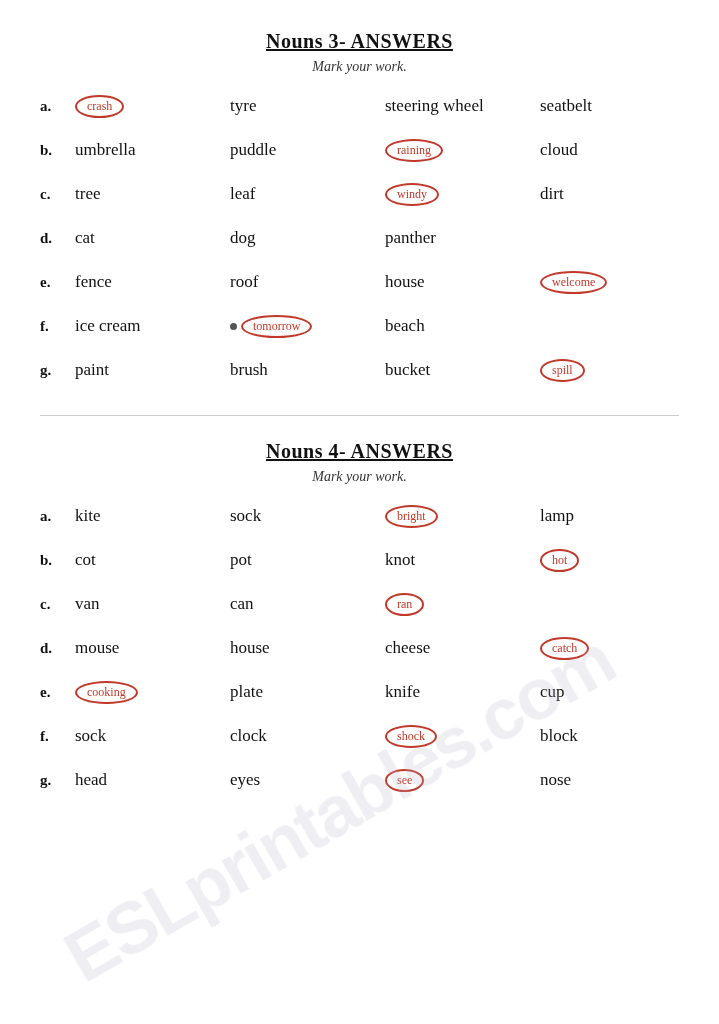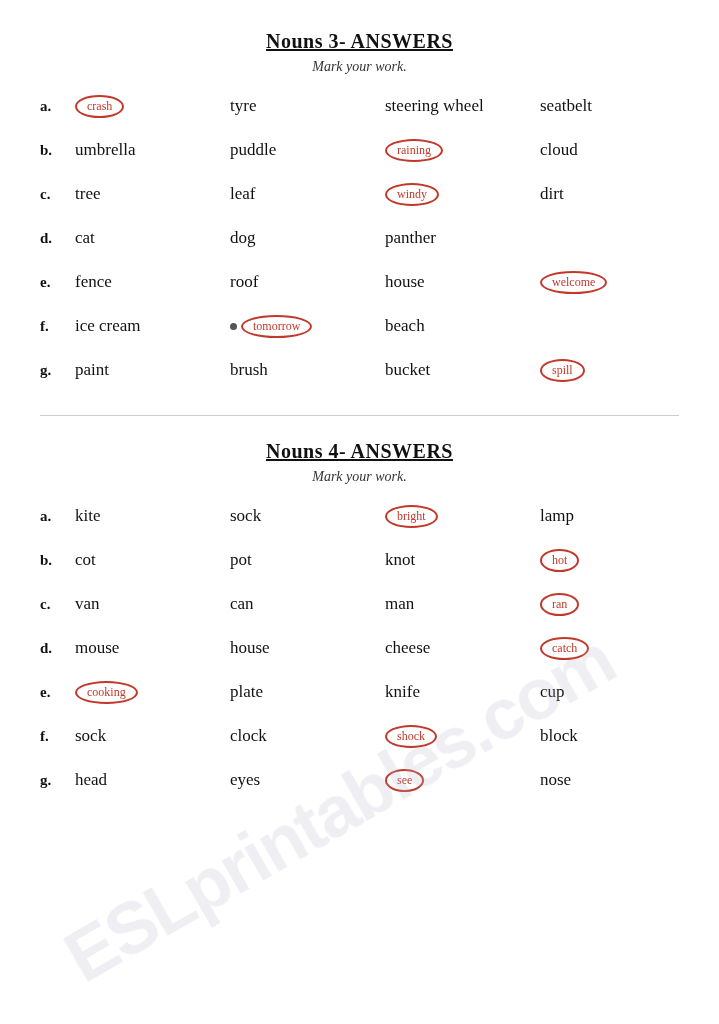--- a/index.html
+++ b/index.html
@@ -277,23 +277,20 @@
       <div class="row">
         <div class="row-label">c.</div>
         <div class="cols">
           <div class="col">
             <span class="word">van</span>
           </div>
           <div class="col">
             <span class="word">can</span>
           </div>
           <div class="col">
-            <span class="word">man</span>
-          </div>
-          <div class="col">
             <span class="circled">ran</span>
           </div>
         </div>
       </div>
       <div class="row">
         <div class="row-label">d.</div>
         <div class="cols">
           <div class="col">
             <span class="word">mouse</span>
           </div>

